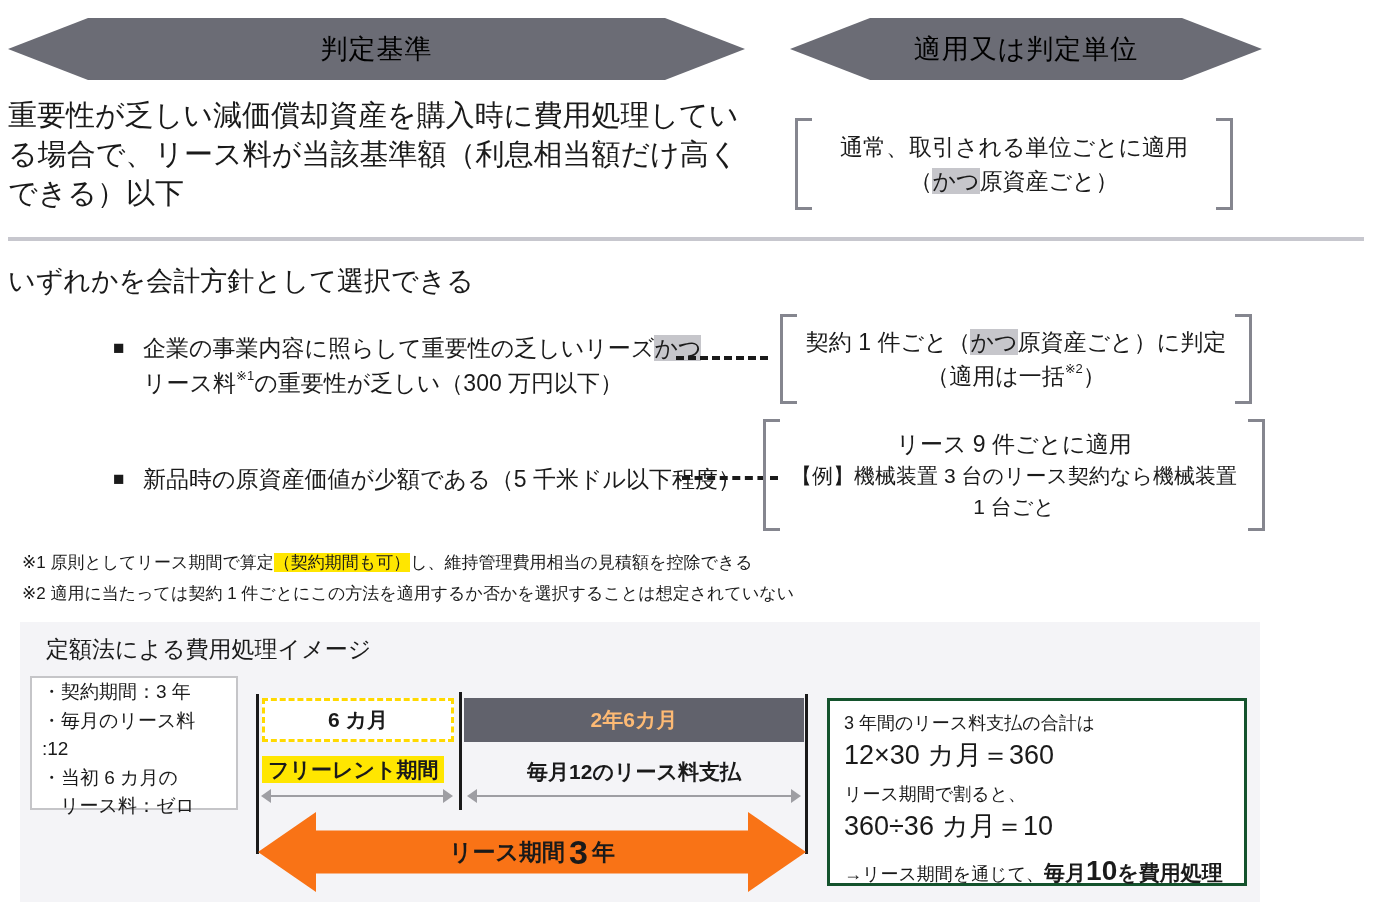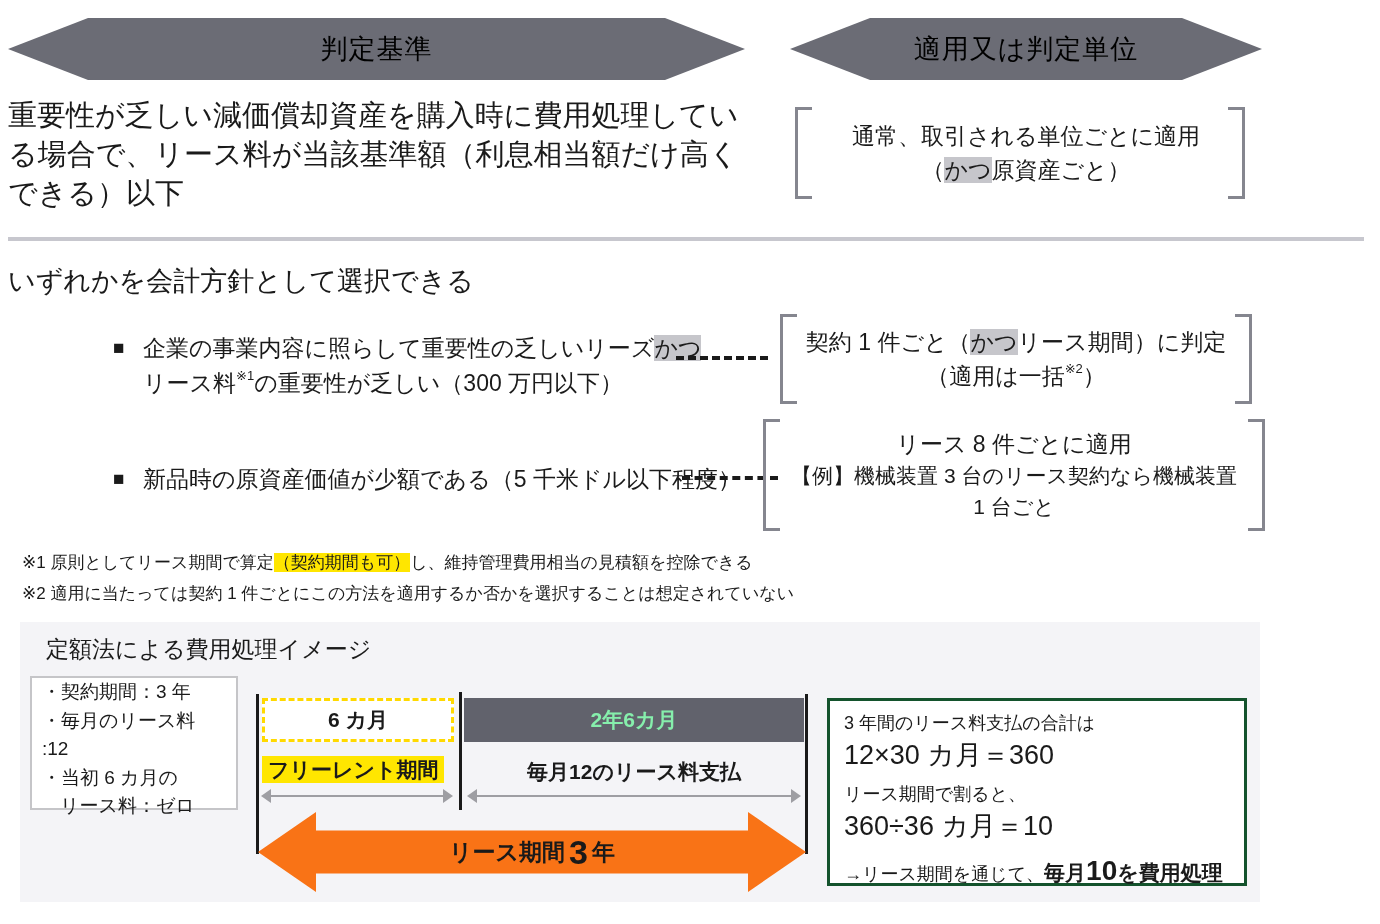--- a/index.html
+++ b/index.html
@@ -34,21 +34,21 @@
   .dotted2{left:682px;top:476px;width:96px;}
 
   
   .bracket{
     display:flex;flex-direction:column;justify-content:center;
     text-align:center;font-size:23px;line-height:1.5;
   }
   .bracket::before,.bracket::after{content:"";position:absolute;top:0;bottom:0;width:14px;}
   .bracket::before{left:0;border:3px solid #85868f;border-right:none;}
   .bracket::after{right:0;border:3px solid #85868f;border-left:none;}
-  .box1{left:795px;top:107px;width:438px;height:92px;padding-left:12px;}
+  .box1{left:795px;top:118px;width:438px;height:92px;}
   .box2{left:780px;top:314px;width:472px;height:90px;}
   .box3{left:763px;top:419px;width:502px;height:112px;font-size:21px;line-height:1.45;}
   .box3 .b3-line1{font-size:23px;}
 
   .hl-gray{background:#c6c6cb;}
   .hl-yellow{background:#ffe600;}
   .sup{font-size:13px;vertical-align:top;position:relative;top:0px;}
 
   
   .footnote{left:22px;top:548px;font-size:17px;line-height:1.8;}
@@ -67,21 +67,21 @@
   .vline{position:absolute;width:3px;background:#1a1a1a;}
   .vl-left{left:0;top:2px;height:160px;}
   .vl-mid{left:203px;top:0;height:118px;}
   .vl-right{left:549px;top:2px;height:160px;}
   .free-box{
     position:absolute;left:6px;top:6px;width:192px;height:44px;background:#ffffff;
     border:3px dashed #ffd900;display:flex;align-items:center;justify-content:center;
     font-size:21px;font-weight:bold;box-sizing:border-box;
   }
   .paid-box{
-    position:absolute;left:208px;top:6px;width:340px;height:44px;background:#61626c;color:#86efac;
+    position:absolute;left:208px;top:6px;width:340px;height:44px;background:#61626c;color:#fdba74;
     display:flex;align-items:center;justify-content:center;font-size:21px;font-weight:bold;
   }
   .free-label{position:absolute;left:6px;top:64px;width:194px;text-align:left;}
   .free-label span{background:#ffe600;font-size:21px;font-weight:bold;padding:2px 6px;}
   .paid-label{position:absolute;left:208px;top:66px;width:340px;text-align:center;font-size:21px;font-weight:bold;}
   .harrow{position:absolute;top:103px;height:2px;background:#9e9ea3;}
   .harrow::before,.harrow::after{content:"";position:absolute;top:-6px;border:7px solid transparent;}
   .harrow::before{left:-3px;border-right:10px solid #9e9ea3;border-left:none;}
   .harrow::after{right:-3px;border-left:10px solid #9e9ea3;border-right:none;}
   .harrow1{left:8px;width:186px;}
@@ -139,36 +139,36 @@
     </div>
     <div>
       <span>リース料</span><span class="sup">※1</span><span>の重要性が乏しい（300 万円以下）</span>
     </div>
   </div>
 
   <div class="abs dotted dotted1"></div>
 
   <div class="abs bracket box2">
     <div>
-      <span>契約 1 件ごと（</span><span class="hl-gray">かつ</span><span>リース期間）に判定</span>
+      <span>契約 1 件ごと（</span><span class="hl-gray">かつ</span><span>原資産ごと）に判定</span>
     </div>
     <div>
       <span>（適用は一括</span><span class="sup">※2</span><span>）</span>
     </div>
   </div>
 
   <div class="abs bullet bullet2">
     <span class="marker">■</span>
     <span>新品時の原資産価値が少額である（5 千米ドル以下程度）</span>
   </div>
 
   <div class="abs dotted dotted2"></div>
 
   <div class="abs bracket box3">
-    <div class="b3-line1">リース 8 件ごとに適用</div>
+    <div class="b3-line1">リース 9 件ごとに適用</div>
     <div>【例】機械装置 3 台のリース契約なら機械装置</div>
     <div>1 台ごと</div>
   </div>
 
   <div class="abs footnote">
     <div>
       <span>※1 原則としてリース期間で算定</span><span class="hl-yellow">（契約期間も可）</span><span>し、維持管理費用相当の見積額を控除できる</span>
     </div>
     <div>※2 適用に当たっては契約 1 件ごとにこの方法を適用するか否かを選択することは想定されていない</div>
   </div>

